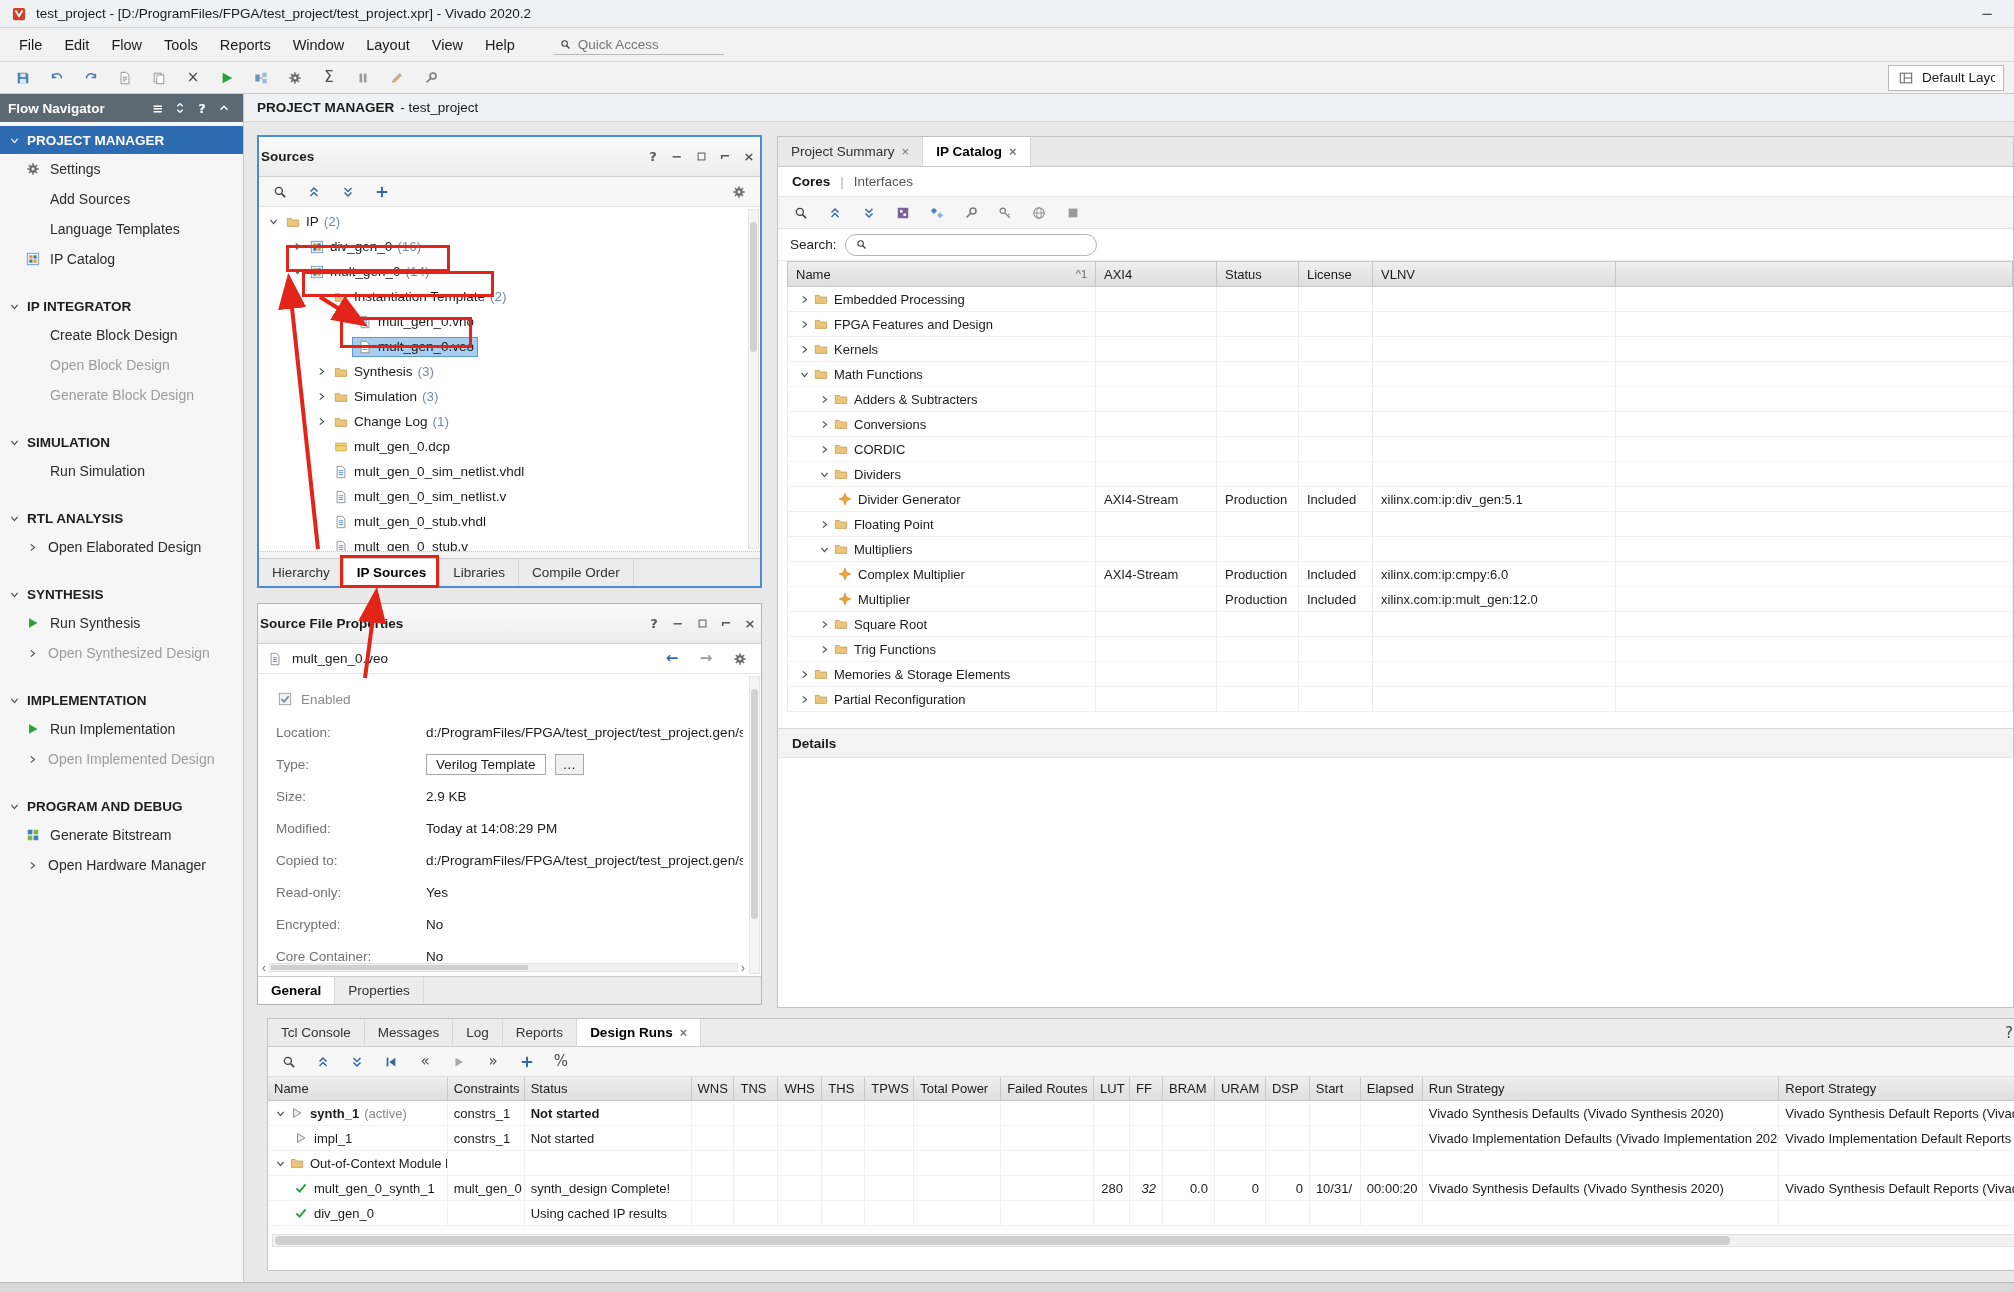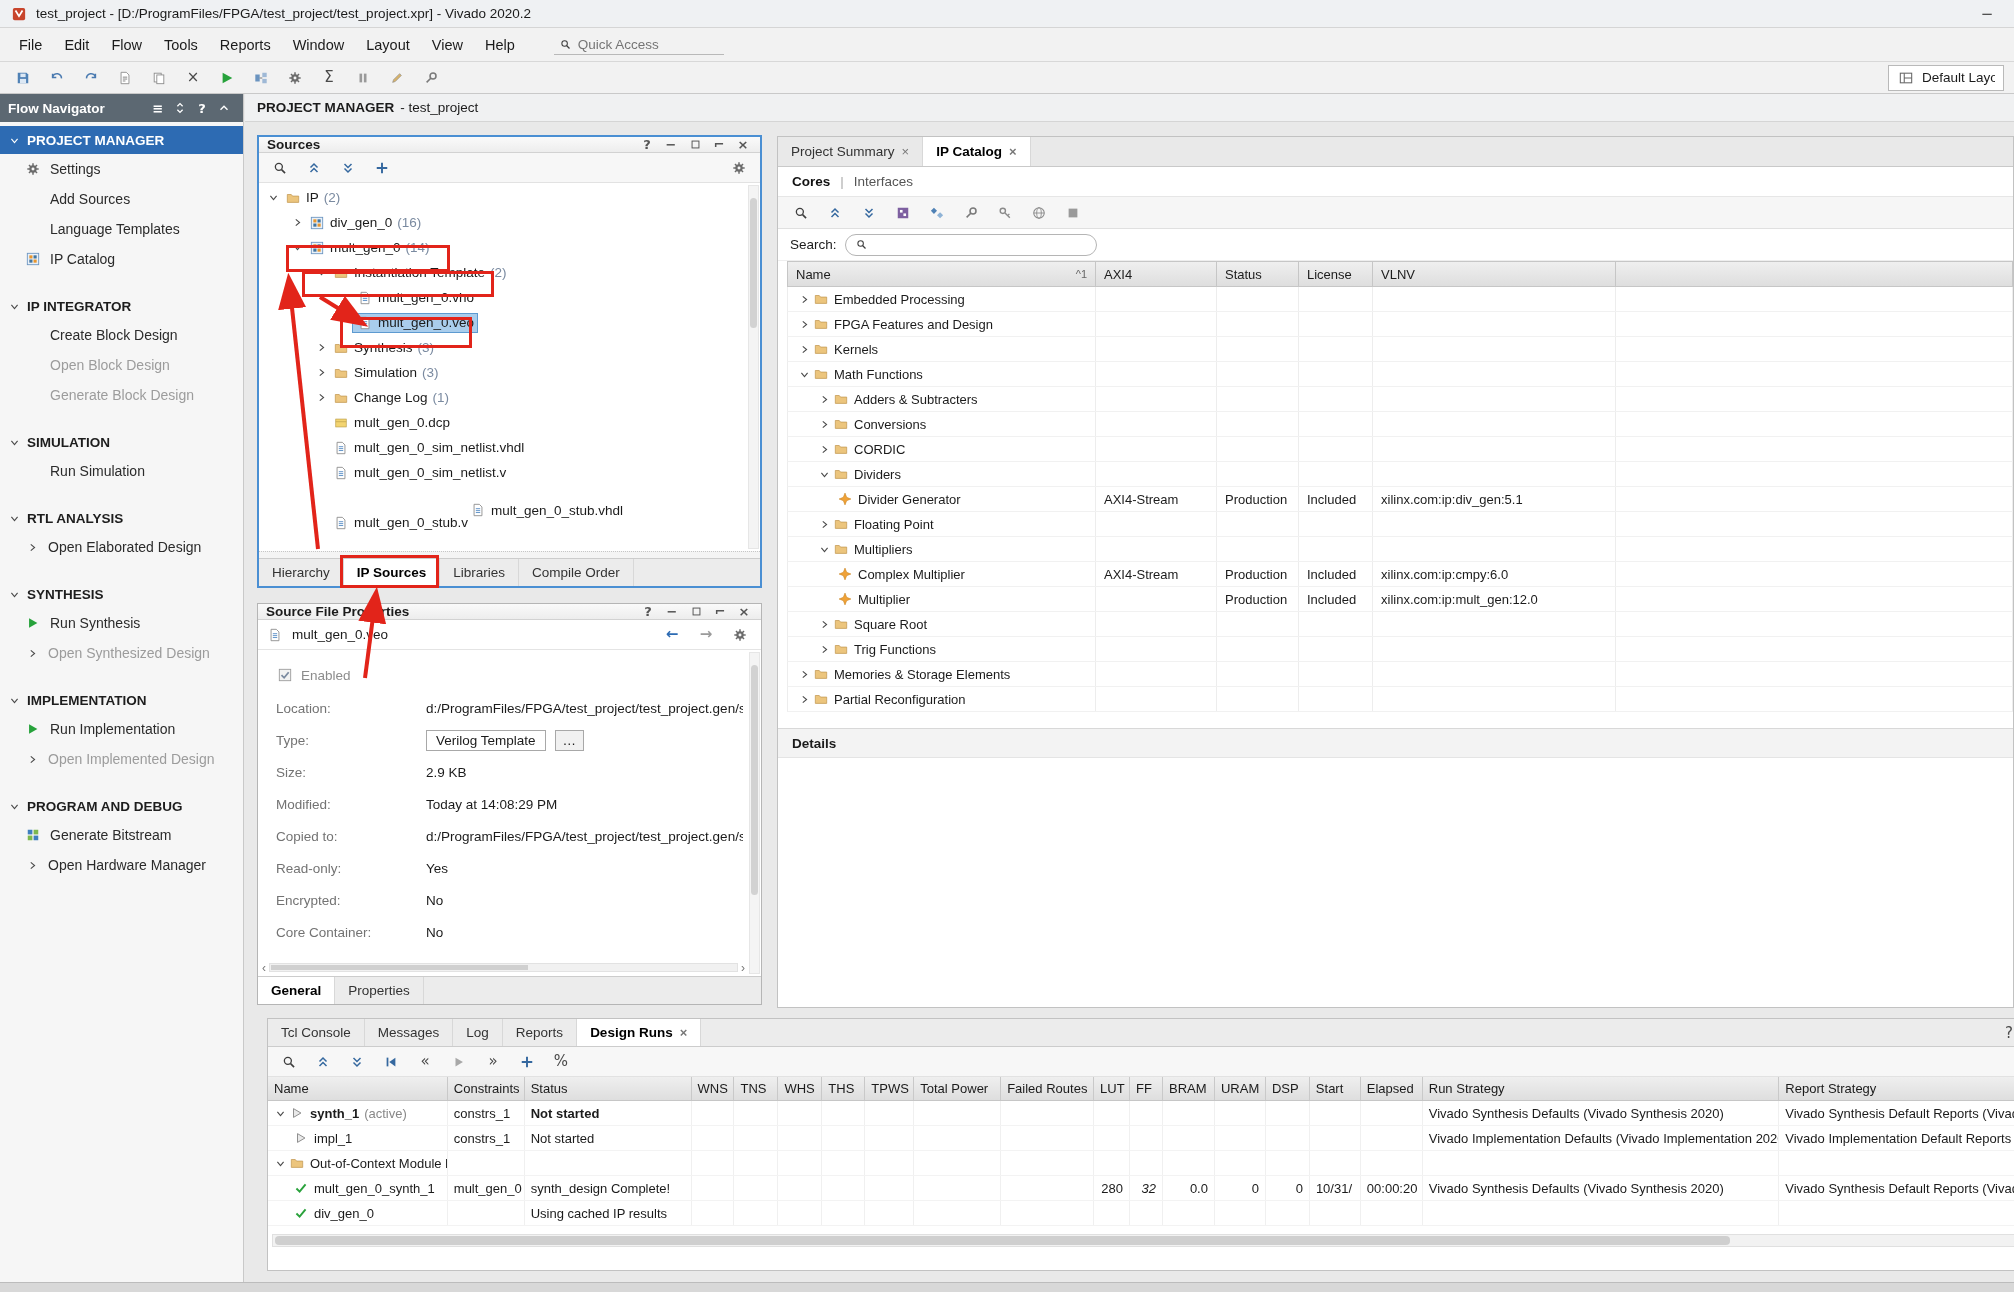--- a/index.html
+++ b/index.html
@@ -42,21 +42,21 @@
 .fn-sec-header.selected{background:var(--accent);color:#fff}
 .fn-sec-header.selected svg path{stroke:#fff}
 .fn-item{height:30px;display:flex;align-items:center;gap:8px;padding-left:24px;font-size:14px;color:#2b2b2b;white-space:nowrap}
 .fn-item.disabled{color:#9c9c9c}
 
 
 .main-header{position:absolute;left:245px;top:94px;right:0;height:28px;background:#f0f1f2;border-bottom:1px solid #d5d5d5;display:flex;align-items:center;gap:6px;padding:0 12px;font-size:13.5px}
 .main-header b{font-weight:bold}
 
 
-.p-header{height:16px;display:flex;padding:0 8px;background:linear-gradient(#fafafa,#ededed);border-bottom:1px solid #d2d2d2;font-weight:bold;font-size:13.5px;flex:none}
+.p-header{height:40px;display:flex;align-items:center;padding:0 2px;background:linear-gradient(#fafafa,#ededed);border-bottom:1px solid #d2d2d2;font-weight:bold;font-size:13.5px;flex:none}
 .winctl{margin-left:auto;display:flex;gap:6px;align-items:center;color:#555}
 .winctl .tg{font-size:13px;color:#555}
 .p-toolbar{height:30px;display:flex;align-items:center;padding:0 8px;background:#f7f7f7;border-bottom:1px solid #e2e2e2;flex:none}
 .p-subheader{height:30px;display:flex;align-items:center;gap:8px;padding:0 8px;border-bottom:1px solid #e4e4e4;font-size:13.5px;flex:none}
 .p-tabs{height:28px;background:#ececec;border-top:1px solid #ccc;display:flex;align-items:stretch;flex:none;font-size:13.5px}
 .p-tabs.top{border-top:none;border-bottom:1px solid #ccc}
 .p-tab{display:inline-flex;align-items:center;gap:7px;padding:0 13px;border-right:1px solid #d8d8d8;color:#333;white-space:nowrap}
 .p-tab.active{background:#fff;font-weight:bold;color:#000}
 .p-tab .x{color:#777;font-size:13px}
 .bp-help{margin-left:auto;margin-right:10px;align-self:center;color:#555;font-size:14px}
@@ -770,21 +770,21 @@
           <span class="selwrap">
             <span class="icon ">
               <svg viewBox="0 0 16 16">
                 <path d="M3.5 1.5 H9.5 L12.5 4.5 V14.5 H3.5 Z" fill="#fff" stroke="#8a8a8a" stroke-width="1"></path>
                 <path d="M5.5 6.5 H10.5 M5.5 8.7 H10.5 M5.5 10.9 H10.5" stroke="#4f87c2" stroke-width="1"></path>
               </svg>
             </span>
             <span class="lbl">mult_gen_0_sim_netlist.v</span>
           </span>
         </div>
-        <div class="tree-row" style="padding-left: 73px; flex-direction: column;">
+        <div class="tree-row" style="padding-left: 54px;">
           <span class="icon sm"></span>
           <span class="selwrap">
             <span class="icon ">
               <svg viewBox="0 0 16 16">
                 <path d="M3.5 1.5 H9.5 L12.5 4.5 V14.5 H3.5 Z" fill="#fff" stroke="#8a8a8a" stroke-width="1"></path>
                 <path d="M5.5 6.5 H10.5 M5.5 8.7 H10.5 M5.5 10.9 H10.5" stroke="#4f87c2" stroke-width="1"></path>
               </svg>
             </span>
             <span class="lbl">mult_gen_0_stub.vhdl</span>
           </span>

